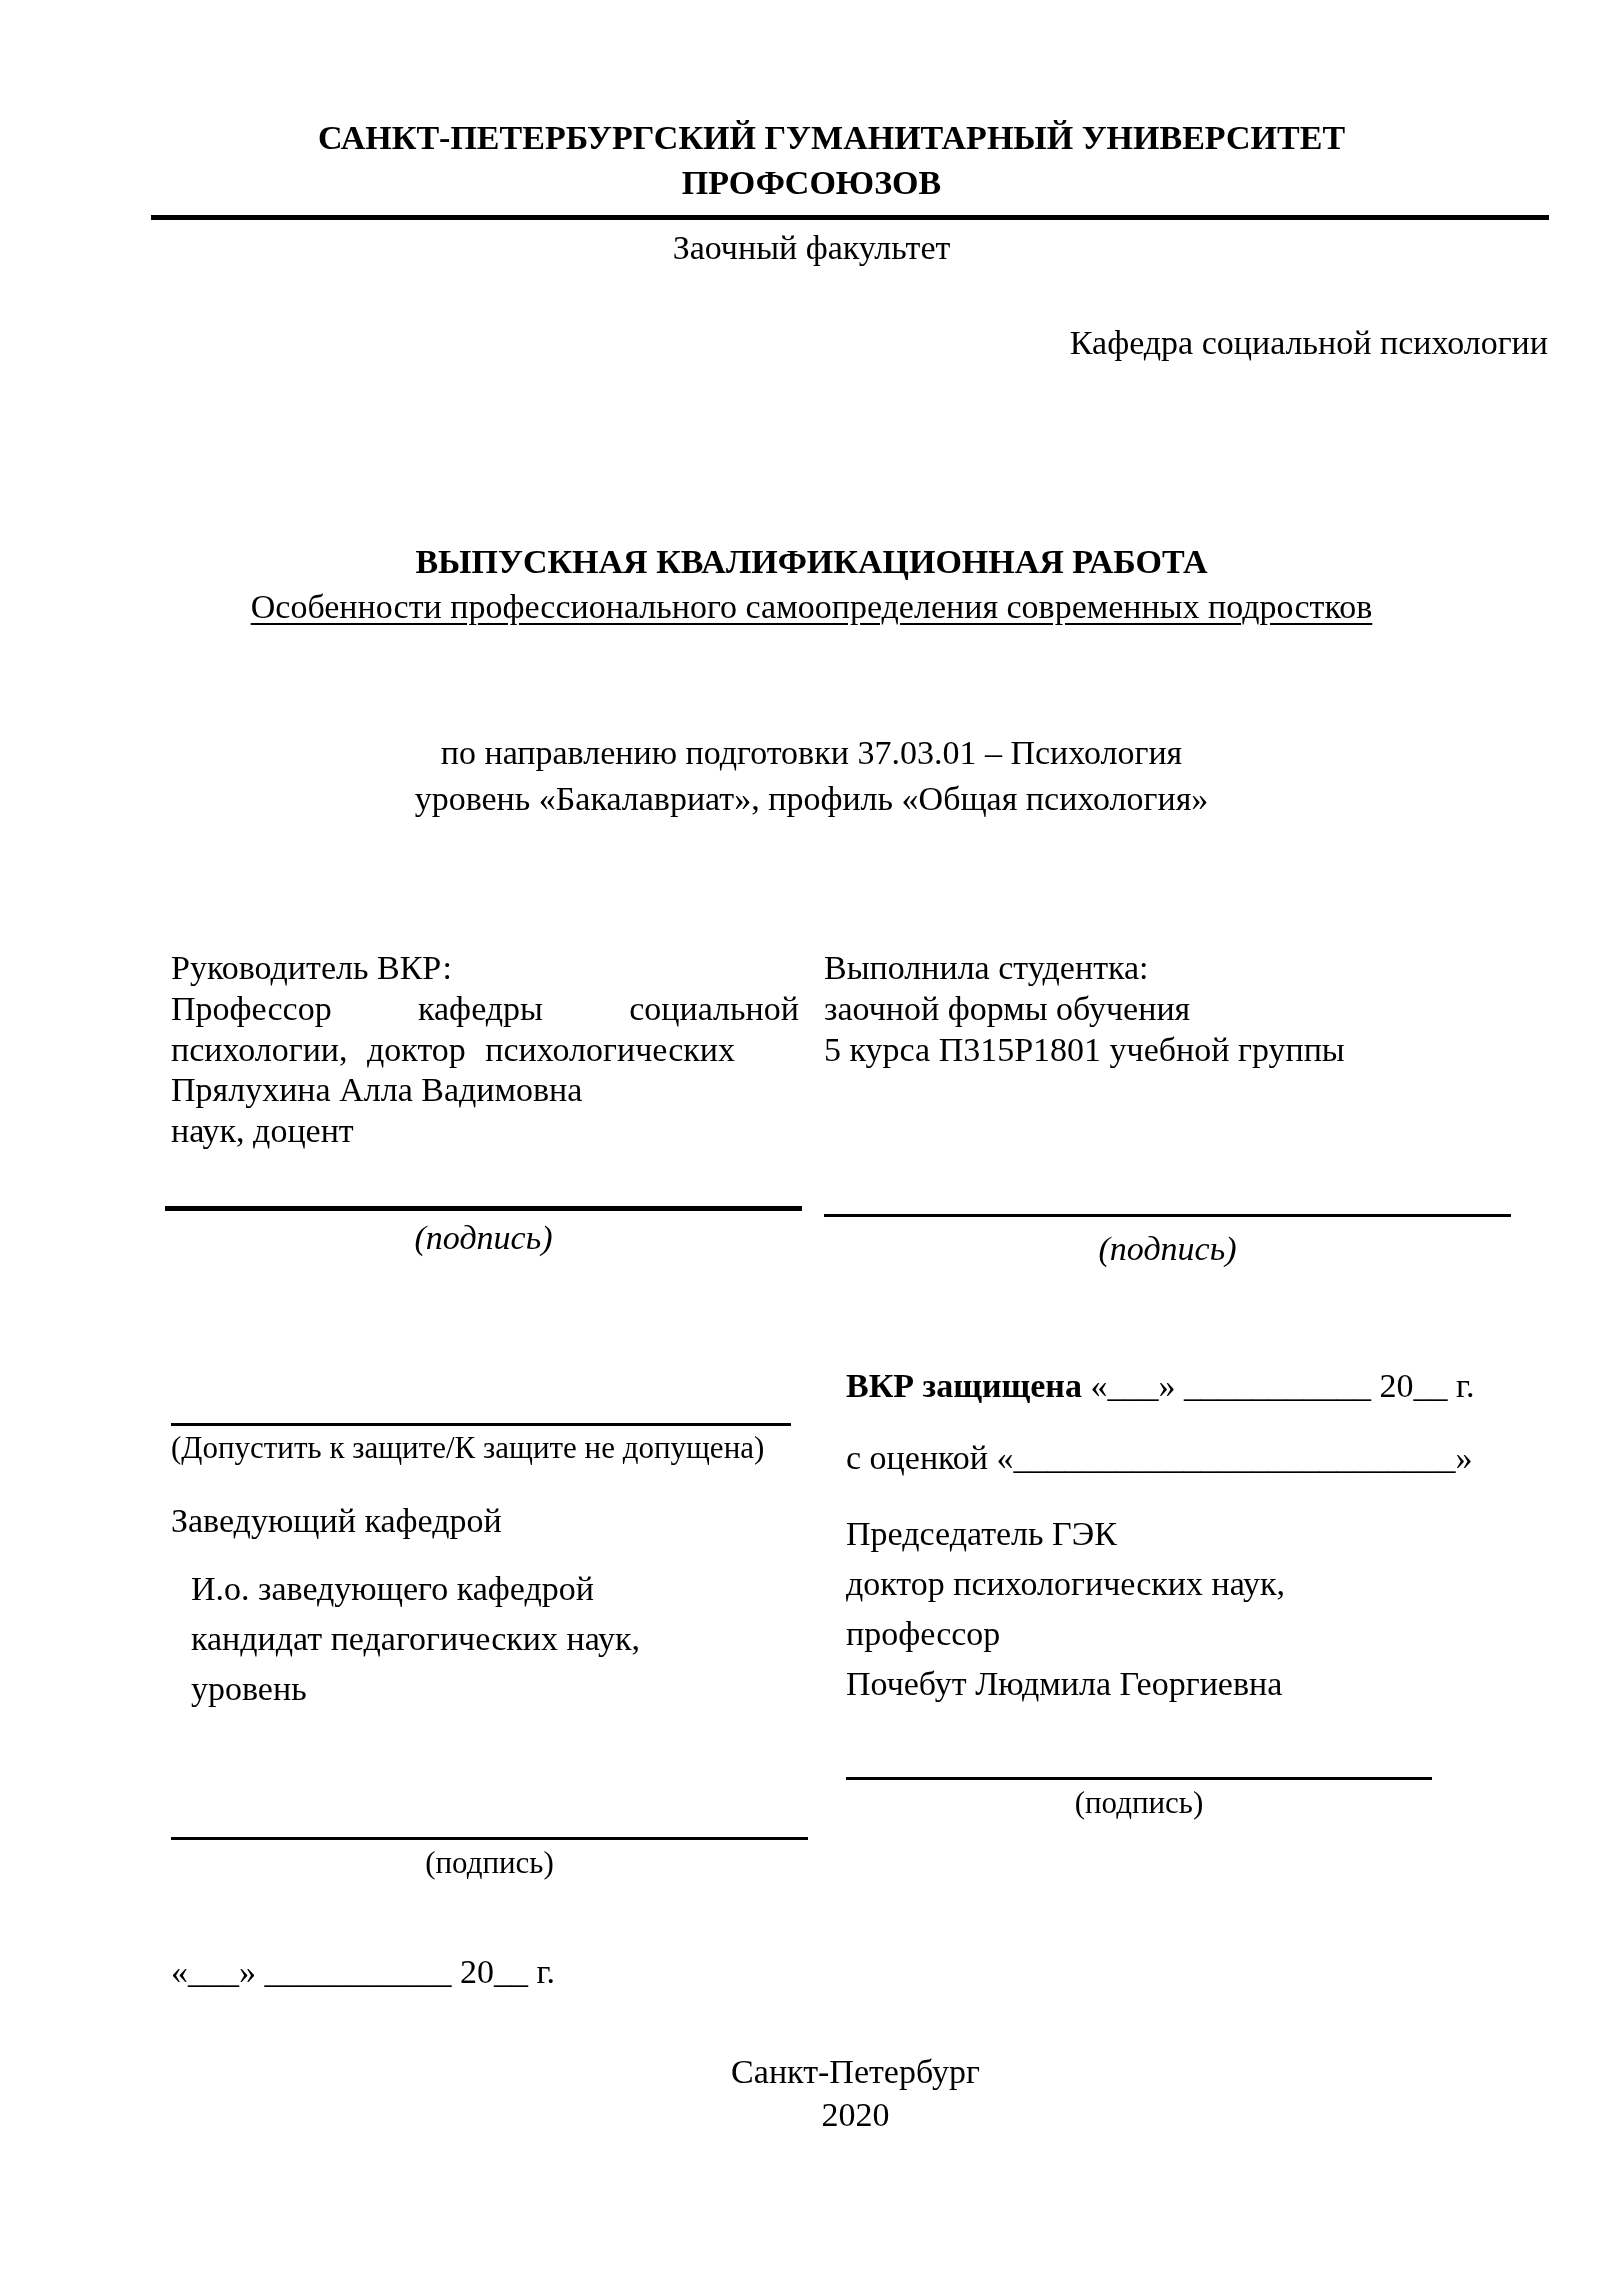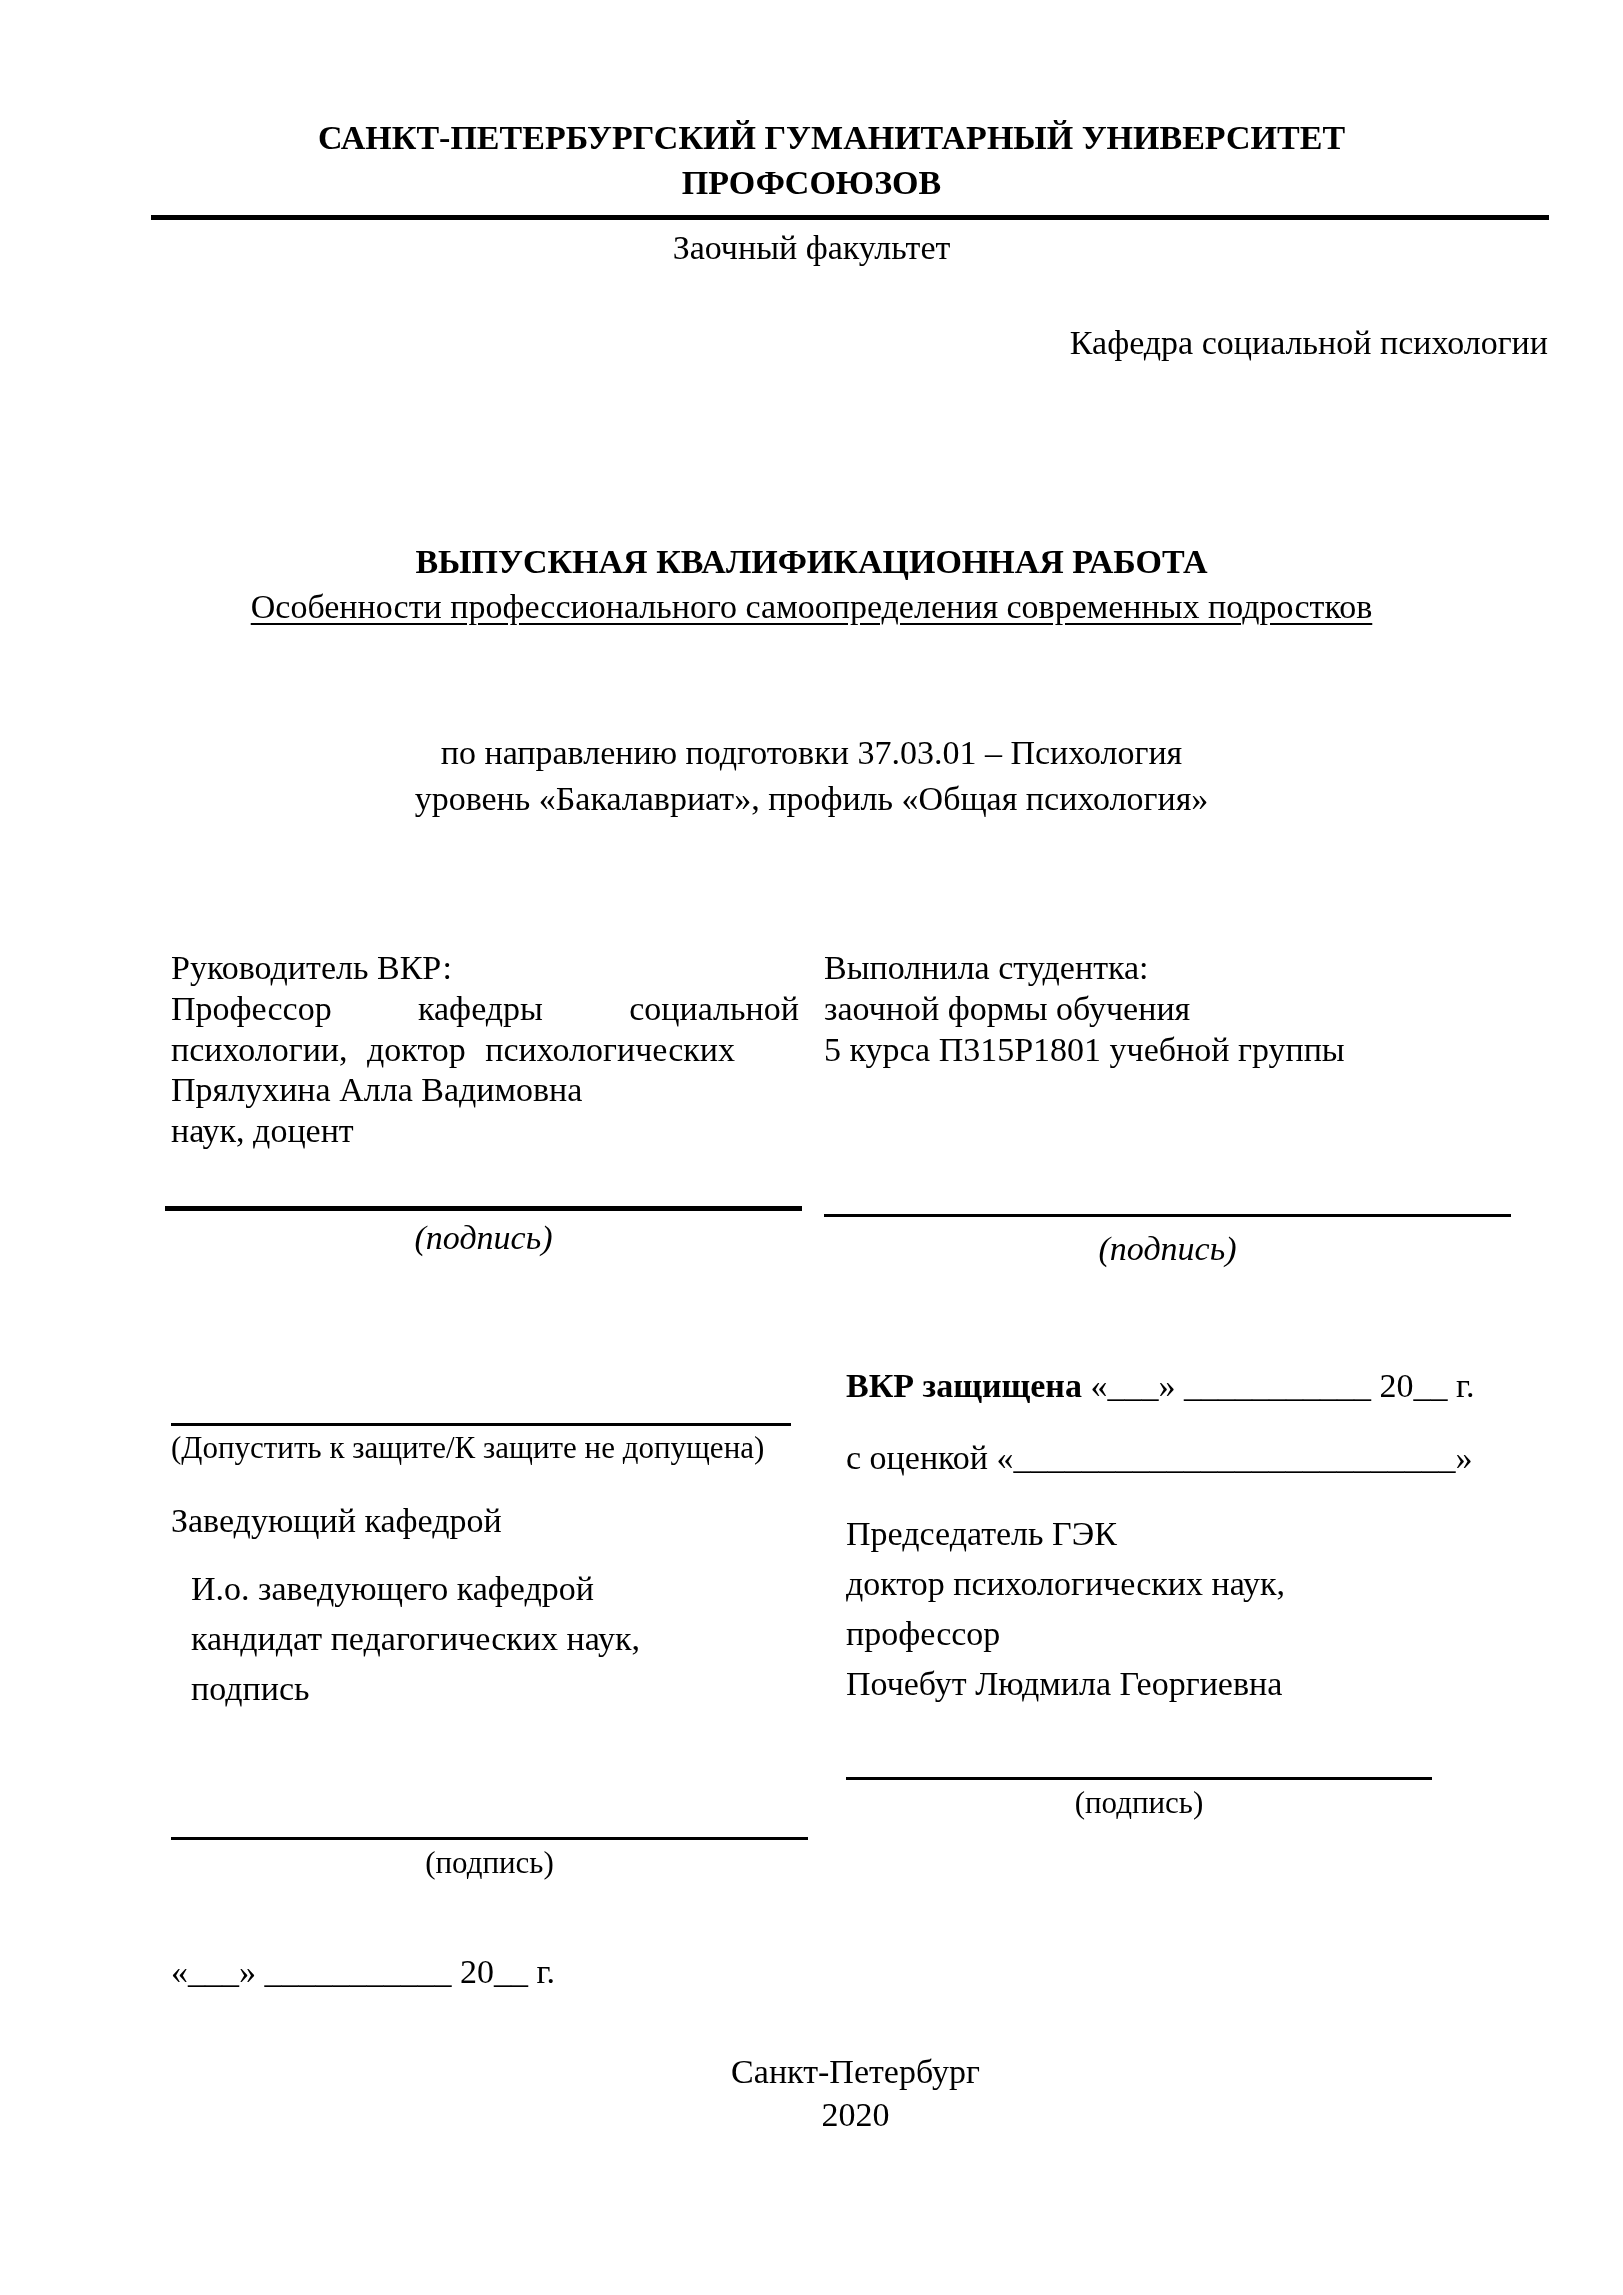--- a/index.html
+++ b/index.html
@@ -54,21 +54,21 @@
 </div>
 <div class="rule" style="left:824px; width:687px; top:1214px; height:3.1px;"></div>
 <div class="abs t i center" style="left:824px; width:687px; top:1229px;">(подпись)</div>
 
 <div class="rule" style="left:171px; width:620px; top:1423px; height:3.1px;"></div>
 <div class="abs small-i" style="left:171px; top:1430px;">(Допустить к защите/К защите не допущена)</div>
 <div class="abs t" style="left:171px; top:1501px;">Заведующий кафедрой</div>
 <div class="abs" style="left:171px; top:1564px;margin-left:20px;">
   <div class="t" style="line-height:50px;">И.о. заведующего кафедрой</div>
   <div class="t" style="line-height:50px;">кандидат педагогических наук,</div>
-  <div class="t" style="line-height:50px;">подпись</div>
+  <div class="t" style="line-height:50px;">уровень</div>
 </div>
 <div class="rule" style="left:171px; width:637px; top:1837px; height:3.1px;"></div>
 <div class="abs small-i center" style="left:171px; width:637px; top:1845px;">(подпись)</div>
 <div class="abs t" style="left:171px; top:1952px;">«___» ___________ 20__ г.</div>
 
 <div class="abs t" style="left:846px; top:1366px;">
   <span class="b">ВКР защищена</span><span> «___» ___________ 20__ г.</span>
 </div>
 <div class="abs t" style="left:846px; top:1438px;">с оценкой «__________________________»</div>
 <div class="abs" style="left:846px; top:1509px;">

